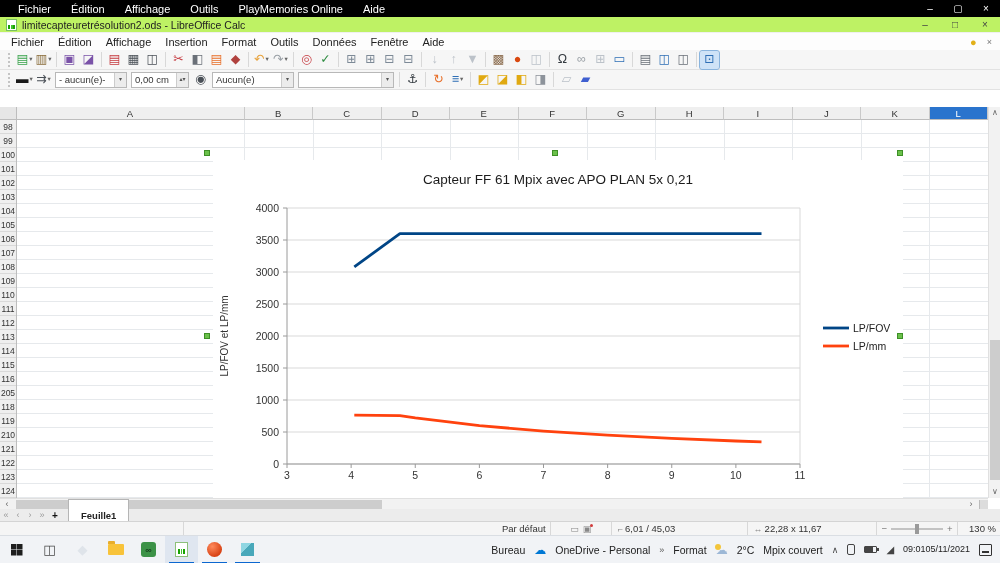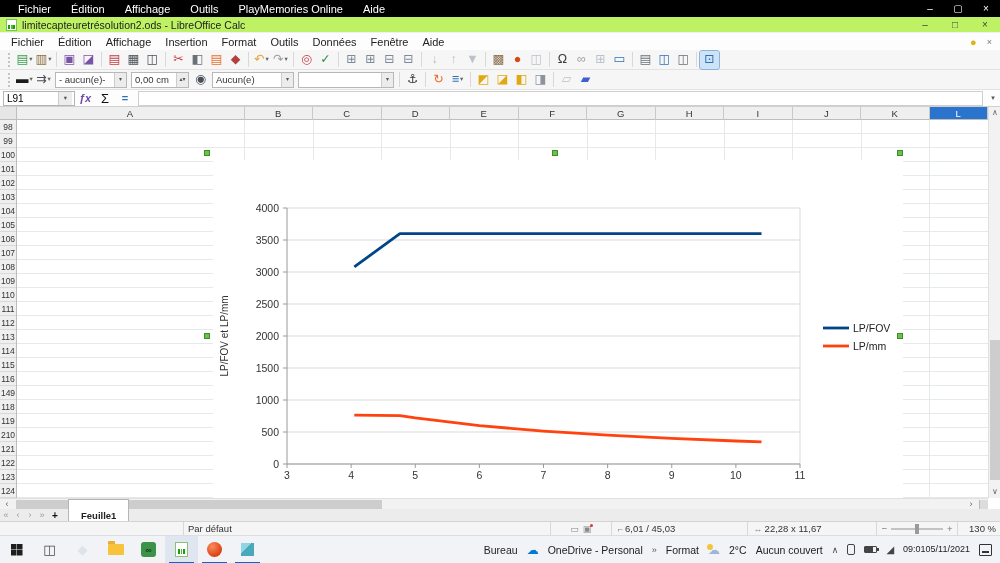--- a/index.html
+++ b/index.html
@@ -271,31 +271,20 @@
         <span class="tbi" style="color: rgb(224, 169, 17);">◩</span>
         <span class="tbi" style="color: rgb(224, 169, 17);">◪</span>
         <span class="tbi" style="color: rgb(224, 169, 17);">◧</span>
         <span class="tbi" style="color: rgb(141, 147, 155);">◨</span>
         <span class="tb-sep"></span>
         <span class="tbi" style="color: rgb(188, 194, 201);">▱</span>
         <span class="tbi" style="color: rgb(63, 95, 208);">▰</span>
       </span>
     </div>
 
-  <div class="formulabar">
-    <div class="namebox">
-      <input value="L91" style="">
-      <span class="nb-arr">▾</span>
-    </div>
-    <span class="fb-ic fx">ƒx</span>
-    <span class="fb-ic sig">Σ</span>
-    <span class="fb-ic eq">=</span>
-    <div class="fb-input"></div>
-    <span class="fb-exp">▾</span>
-  </div>
 
   <div class="colhdr">
     <div class="corner"></div>
     <div id="col-cells" style="display:flex;">
         <div class="ch" style="width: 228px;">A</div>
         <div class="ch" style="width: 68.5px;">B</div>
         <div class="ch" style="width: 68.5px;">C</div>
         <div class="ch" style="width: 68.5px;">D</div>
         <div class="ch" style="width: 68.5px;">E</div>
         <div class="ch" style="width: 68.5px;">F</div>
@@ -321,21 +310,21 @@
       <div class="rh">107</div>
       <div class="rh">108</div>
       <div class="rh">109</div>
       <div class="rh">110</div>
       <div class="rh">111</div>
       <div class="rh">112</div>
       <div class="rh">113</div>
       <div class="rh">114</div>
       <div class="rh">115</div>
       <div class="rh">116</div>
-      <div class="rh">149</div>
+      <div class="rh">205</div>
       <div class="rh">118</div>
       <div class="rh">119</div>
       <div class="rh">210</div>
       <div class="rh">121</div>
       <div class="rh">122</div>
       <div class="rh">123</div>
       <div class="rh">124</div>
     </div>
   <div class="cells" id="cell-area">
       <div class="vline" style="left: 227px;"></div>
@@ -345,20 +334,21 @@
       <div class="vline" style="left: 501px;"></div>
       <div class="vline" style="left: 569.5px;"></div>
       <div class="vline" style="left: 638px;"></div>
       <div class="vline" style="left: 706.5px;"></div>
       <div class="vline" style="left: 775px;"></div>
       <div class="vline" style="left: 843.5px;"></div>
       <div class="vline" style="left: 912px;"></div>
     </div>
 
   <div class="chart">
+    <div class="chart-title">Capteur FF 61 Mpix avec APO PLAN 5x 0,21</div>
     <svg id="chart-svg" width="690" height="338" viewBox="0 0 690 338">
         <line x1="74" x2="587" y1="304" y2="304" stroke="#d9d9d9" stroke-width="1"></line>
         <line x1="70" x2="74" y1="304" y2="304" stroke="#9a9a9a"></line>
         <text x="66" y="307.5" text-anchor="end" font-size="10.5" fill="#333" font-family="Liberation Sans, DejaVu Sans, sans-serif">0</text>
         <line x1="74" x2="587" y1="272" y2="272" stroke="#d9d9d9" stroke-width="1"></line>
         <line x1="70" x2="74" y1="272" y2="272" stroke="#9a9a9a"></line>
         <text x="66" y="275.5" text-anchor="end" font-size="10.5" fill="#333" font-family="Liberation Sans, DejaVu Sans, sans-serif">500</text>
         <line x1="74" x2="587" y1="240" y2="240" stroke="#d9d9d9" stroke-width="1"></line>
         <line x1="70" x2="74" y1="240" y2="240" stroke="#9a9a9a"></line>
         <text x="66" y="243.5" text-anchor="end" font-size="10.5" fill="#333" font-family="Liberation Sans, DejaVu Sans, sans-serif">1000</text>
@@ -434,21 +424,21 @@
     <span class="nav">«</span>
     <span class="nav">‹</span>
     <span class="nav">›</span>
     <span class="nav">»</span>
     <span class="addsheet">+</span>
     <div class="tab">Feuille1</div>
   </div>
 
   <div class="statusbar">
     <div class="sb-seg" style="width:187px;"></div>
-    <div class="sb-seg" style="width:373px;justify-content:flex-start;">
+    <div class="sb-seg" style="width:373px;justify-content:flex-end;">
       <span>Par défaut</span>
     </div>
     <div class="sb-seg" style="width:62px;justify-content:center;">
       <span class="sb-ic">▭</span>
       <span class="sb-ic red">▣</span>
     </div>
     <div class="sb-seg" style="width:138px;">
       <span class="sb-ic">⌐</span>
       <span>6,01 / 45,03</span>
     </div>
@@ -496,21 +486,21 @@
         </div>
       </div>
     <div class="tray">
       <span>Bureau</span>
       <span class="cloud">☁</span>
       <span>OneDrive - Personal</span>
       <span class="ofchev">»</span>
       <span>Format</span>
       <span class="weather">☁</span>
       <span>2°C</span>
-      <span>Aucun couvert</span>
+      <span>Mpix couvert</span>
       <span class="caret">∧</span>
       <span class="dev-ic"></span>
       <span class="batt-ic"></span>
       <span class="net-ic">◢</span>
       <span class="clock">
         <span>09:01</span>
         <span>05/11/2021</span>
       </span>
       <span class="ac-ic"></span>
     </div>

